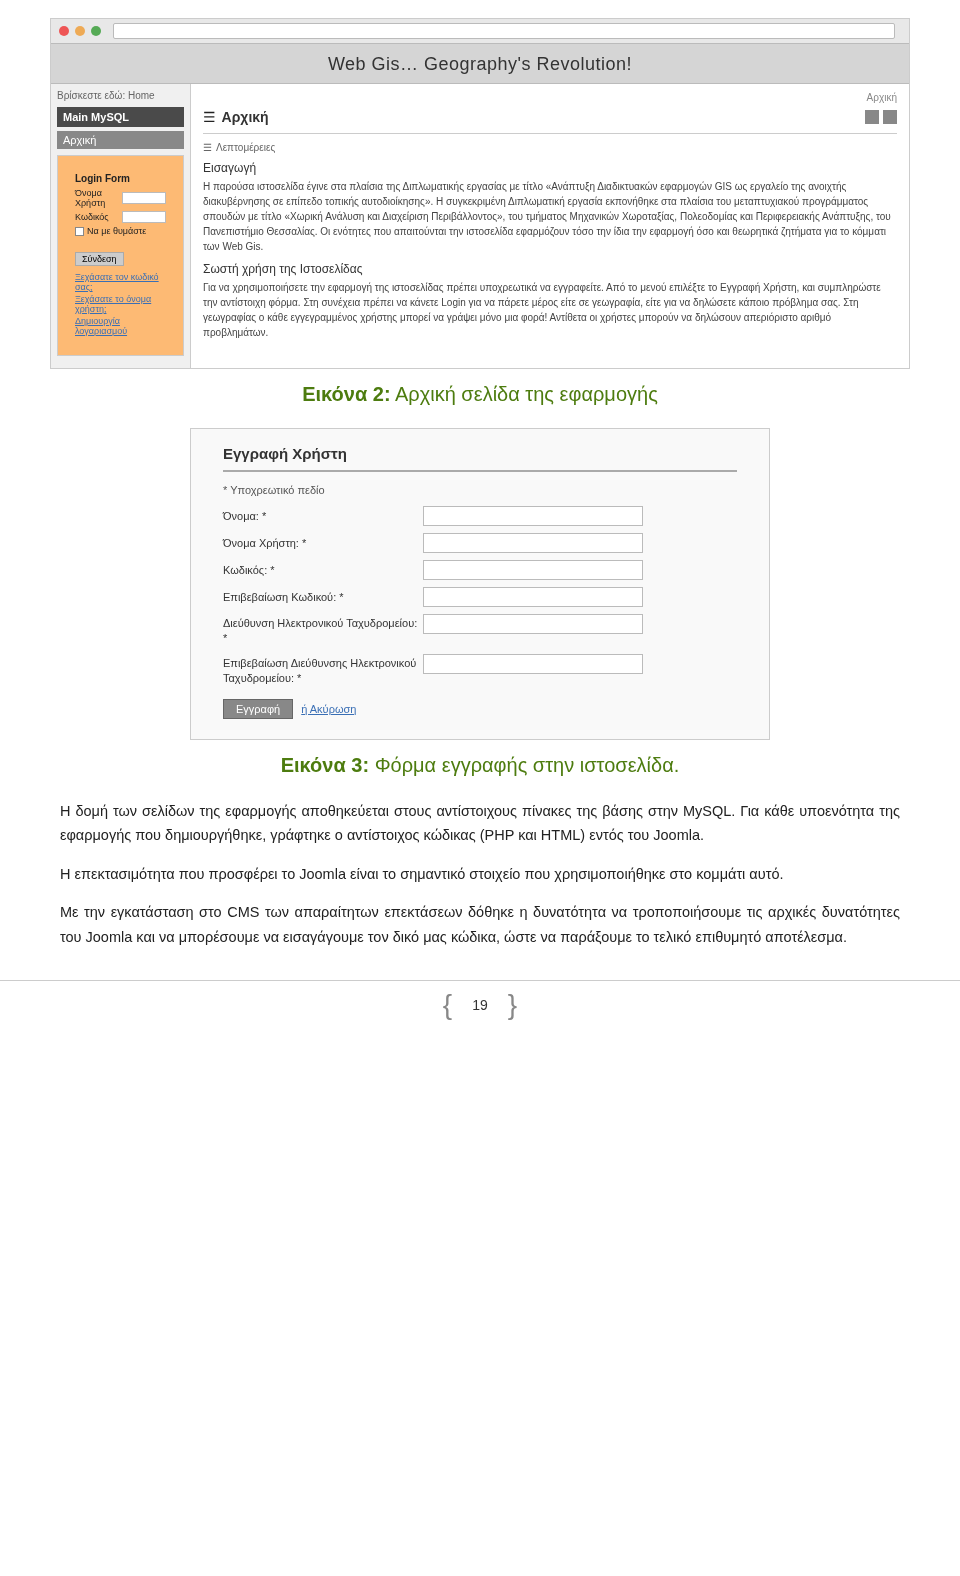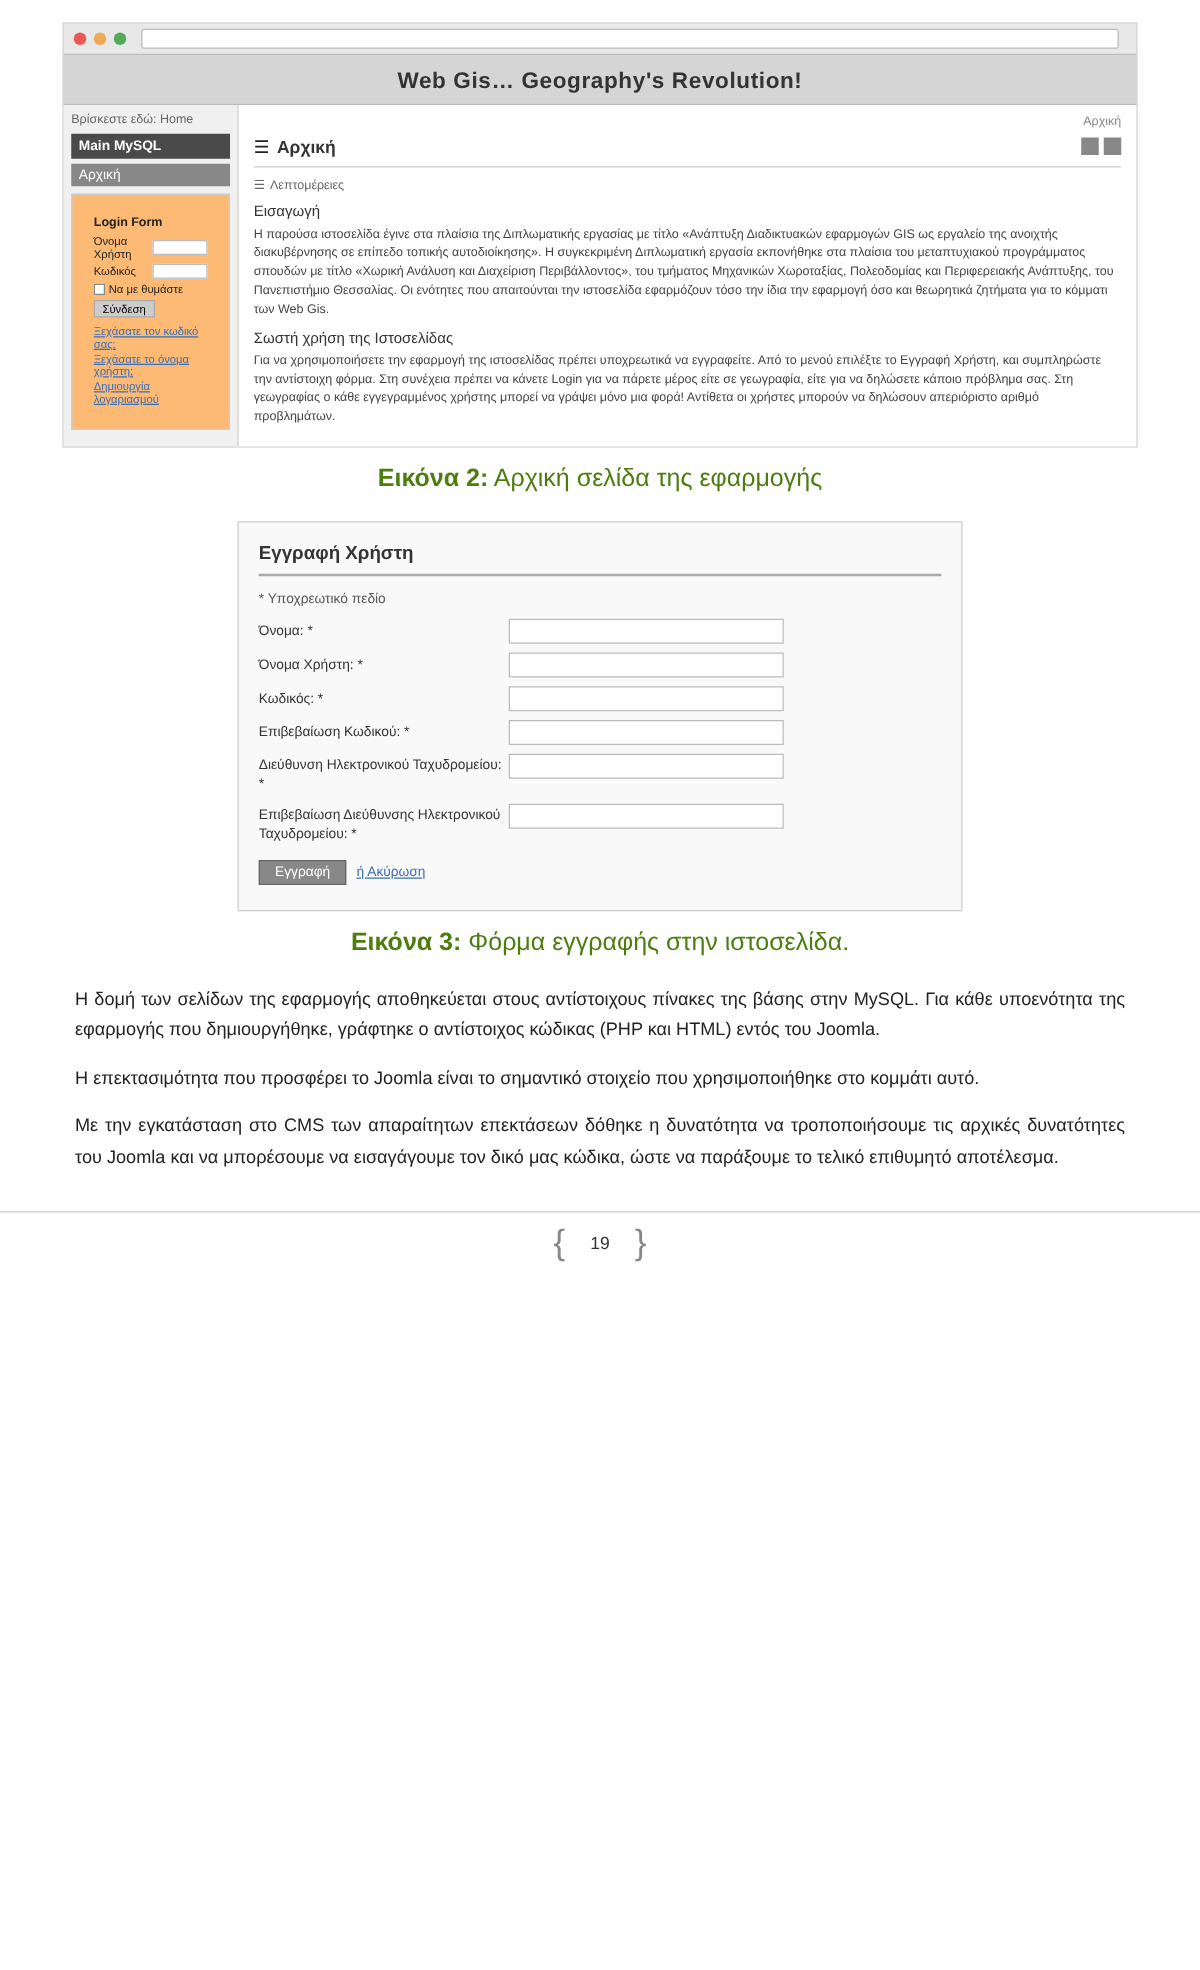--- a/index.html
+++ b/index.html
@@ -26,21 +26,21 @@
       display: flex;
       align-items: center;
       gap: 6px;
     }
     .browser-header-band {
       background: #d5d5d5;
       text-align: center;
       padding: 10px 0 8px;
       border-bottom: 1px solid #bbb;
       font-size: 18px;
-      font-weight: bold;
+      font-weight: normal;
       color: #333;
       letter-spacing: 0.5px;
     }
     .browser-body {
       display: flex;
       background: #f9f9f9;
     }
     
     .sidebar {
       width: 140px;
@@ -95,21 +95,21 @@
       border: 1px solid #bbb;
       height: 12px;
       width: 55px;
       background: #fff;
     }
     .sidebar-check-row {
       display: flex;
       align-items: center;
       gap: 3px;
       font-size: 9px;
-      margin-bottom: 4px;
+      margin-bottom: 16px;
     }
     .sidebar-submit-btn {
       background: #ccc;
       border: 1px solid #aaa;
       font-size: 9px;
       padding: 1px 6px;
       margin-bottom: 6px;
     }
     .sidebar-links {
       font-size: 9px;
@@ -197,21 +197,21 @@
       margin: 14px 0 22px;
     }
     .caption b { font-weight: bold; }
 
     
     .form-screenshot {
       width: 580px;
       margin: 0 auto 10px;
       border: 1px solid #ccc;
       background: #f9f9f9;
-      padding: 16px 16px 20px;
+      padding: 16px 32px 20px;
     }
     .form-screenshot-title {
       font-size: 15px;
       font-weight: bold;
       color: #333;
       border-bottom: 2px solid #aaa;
       padding-bottom: 8px;
       margin-bottom: 12px;
     }
     .form-note {

